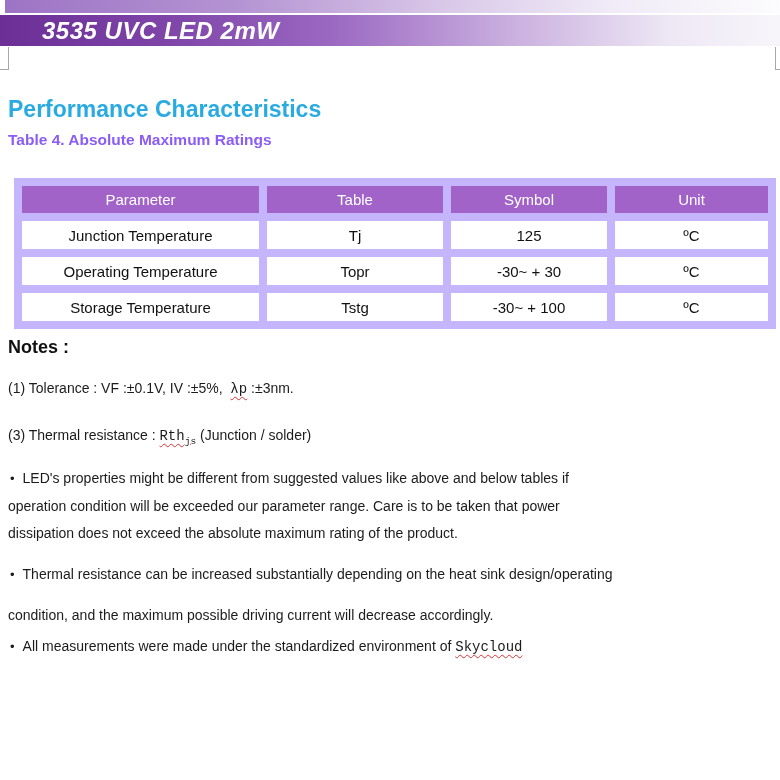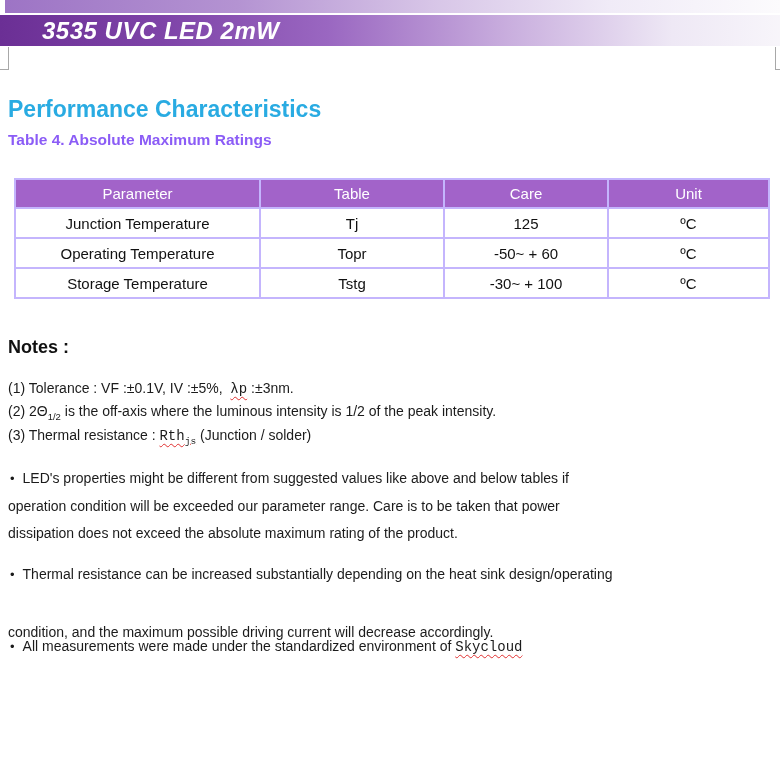--- a/index.html
+++ b/index.html
@@ -36,21 +36,21 @@
   .table-caption{
     position:absolute;left:8px;top:131px;font-size:15.5px;font-weight:bold;color:#8b5cf6;
     white-space:pre;
   }
   
   table.ratings{
     position:absolute;left:14px;top:178px;width:754px;
     border-collapse:collapse;table-layout:fixed;
   }
   table.ratings th,table.ratings td{
-    border:2px solid #c4b5fd;text-align:center;vertical-align:middle;
+    border:8px solid #c4b5fd;text-align:center;vertical-align:middle;
     font-size:15px;padding:0;overflow:hidden;white-space:pre;
   }
   table.ratings th{
     height:27px;background:#a263c9;color:#ffffff;font-weight:normal;
   }
   table.ratings td{height:28px;color:#111;}
   
   .tl{position:absolute;left:8px;font-size:14px;line-height:20px;color:#1b1b1b;white-space:pre;}
   .notes-title{font-weight:bold;font-size:18px;color:#111;}
   .sq{
@@ -84,56 +84,55 @@
     <colgroup>
       <col style="width:245px">
         <col style="width:184px">
         <col style="width:164px">
         <col style="width:161px">
     </colgroup>
     <thead>
       <tr>
         <th>Parameter</th>
         <th>Table</th>
-        <th>Care</th>
+        <th>Symbol</th>
         <th>Unit</th>
       </tr>
     </thead>
     <tbody>
       <tr>
         <td>Junction Temperature</td>
         <td>Tj</td>
         <td>125</td>
         <td>ºC</td>
       </tr>
       <tr>
         <td>Operating Temperature</td>
         <td>Topr</td>
-        <td>-50~ + 60</td>
+        <td>-30~ + 30</td>
         <td>ºC</td>
       </tr>
       <tr>
         <td>Storage Temperature</td>
         <td>Tstg</td>
         <td>-30~ + 100</td>
         <td>ºC</td>
       </tr>
     </tbody>
   </table>
 
   <div class="tl notes-title" style="top:337px">Notes :</div>
 
   <div class="tl" style="top:378px"><span>(1) Tolerance : VF :±0.1V, IV :±5%,  </span><span class="sq">λp</span><span> :±3nm.</span></div>
 
-  <div class="tl" style="top:401px"><span>(2) 2Θ</span><sub class="sm">1/2</sub><span> is the off-axis where the luminous intensity is 1/2 of the peak intensity.</span></div>
 
   <div class="tl" style="top:425px"><span>(3) Thermal resistance : </span><span class="sq"><span>Rth</span><sub class="sm">js</sub></span><span> (Junction / solder)</span></div>
 
   <div class="tl" style="top:468px"><span class="mk">•</span><span>LED's properties might be different from suggested values like above and below tables if</span></div>
   <div class="tl" style="top:496px">operation condition will be exceeded our parameter range. Care is to be taken that power</div>
   <div class="tl" style="top:523px">dissipation does not exceed the absolute maximum rating of the product.</div>
 
   <div class="tl" style="top:564px"><span class="mk">•</span><span>Thermal resistance can be increased substantially depending on the heat sink design/operating</span></div>
-  <div class="tl" style="top:622px">condition, and the maximum possible driving current will decrease accordingly.</div>
+  <div class="tl" style="top:605px">condition, and the maximum possible driving current will decrease accordingly.</div>
 
   <div class="tl" style="top:636px"><span class="mk">•</span><span>All measurements were made under the standardized environment of </span><span class="sq">Skycloud</span></div>
 
 </div>
 
 </body></html>

